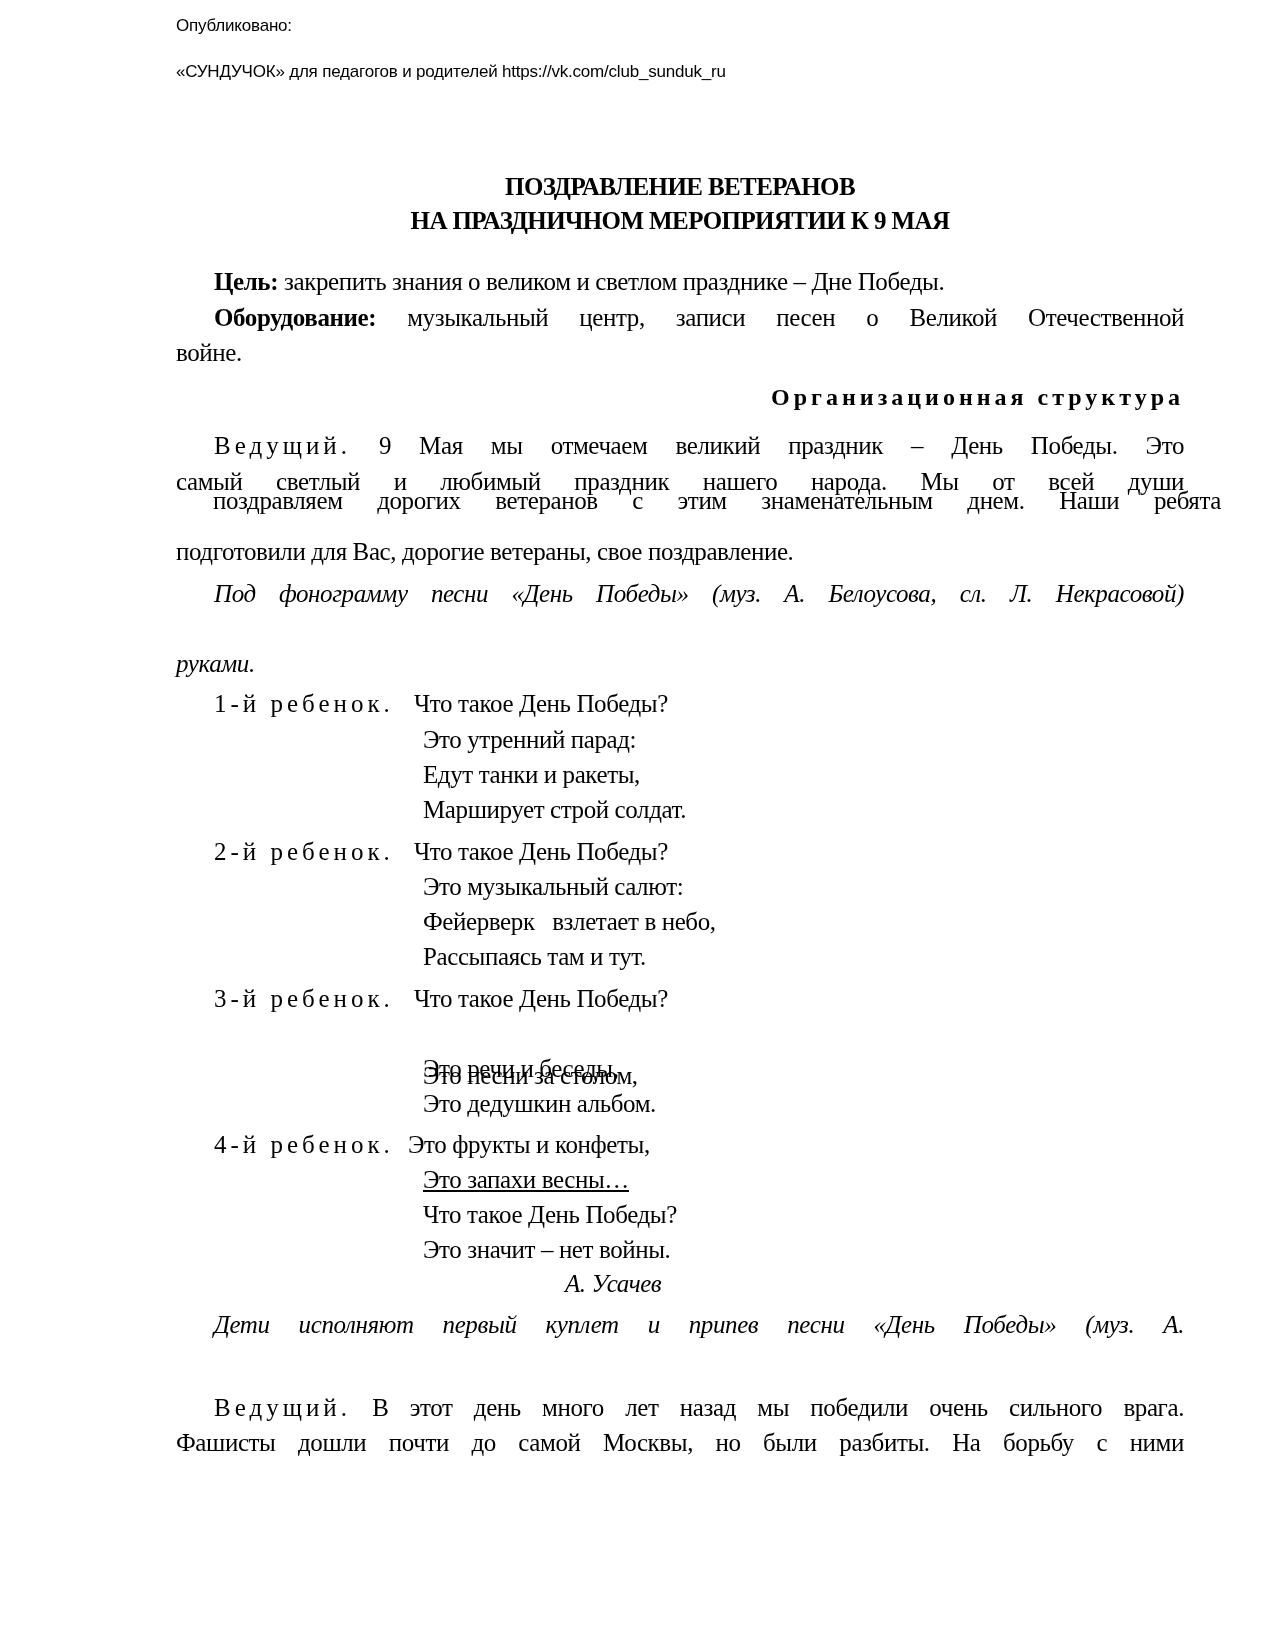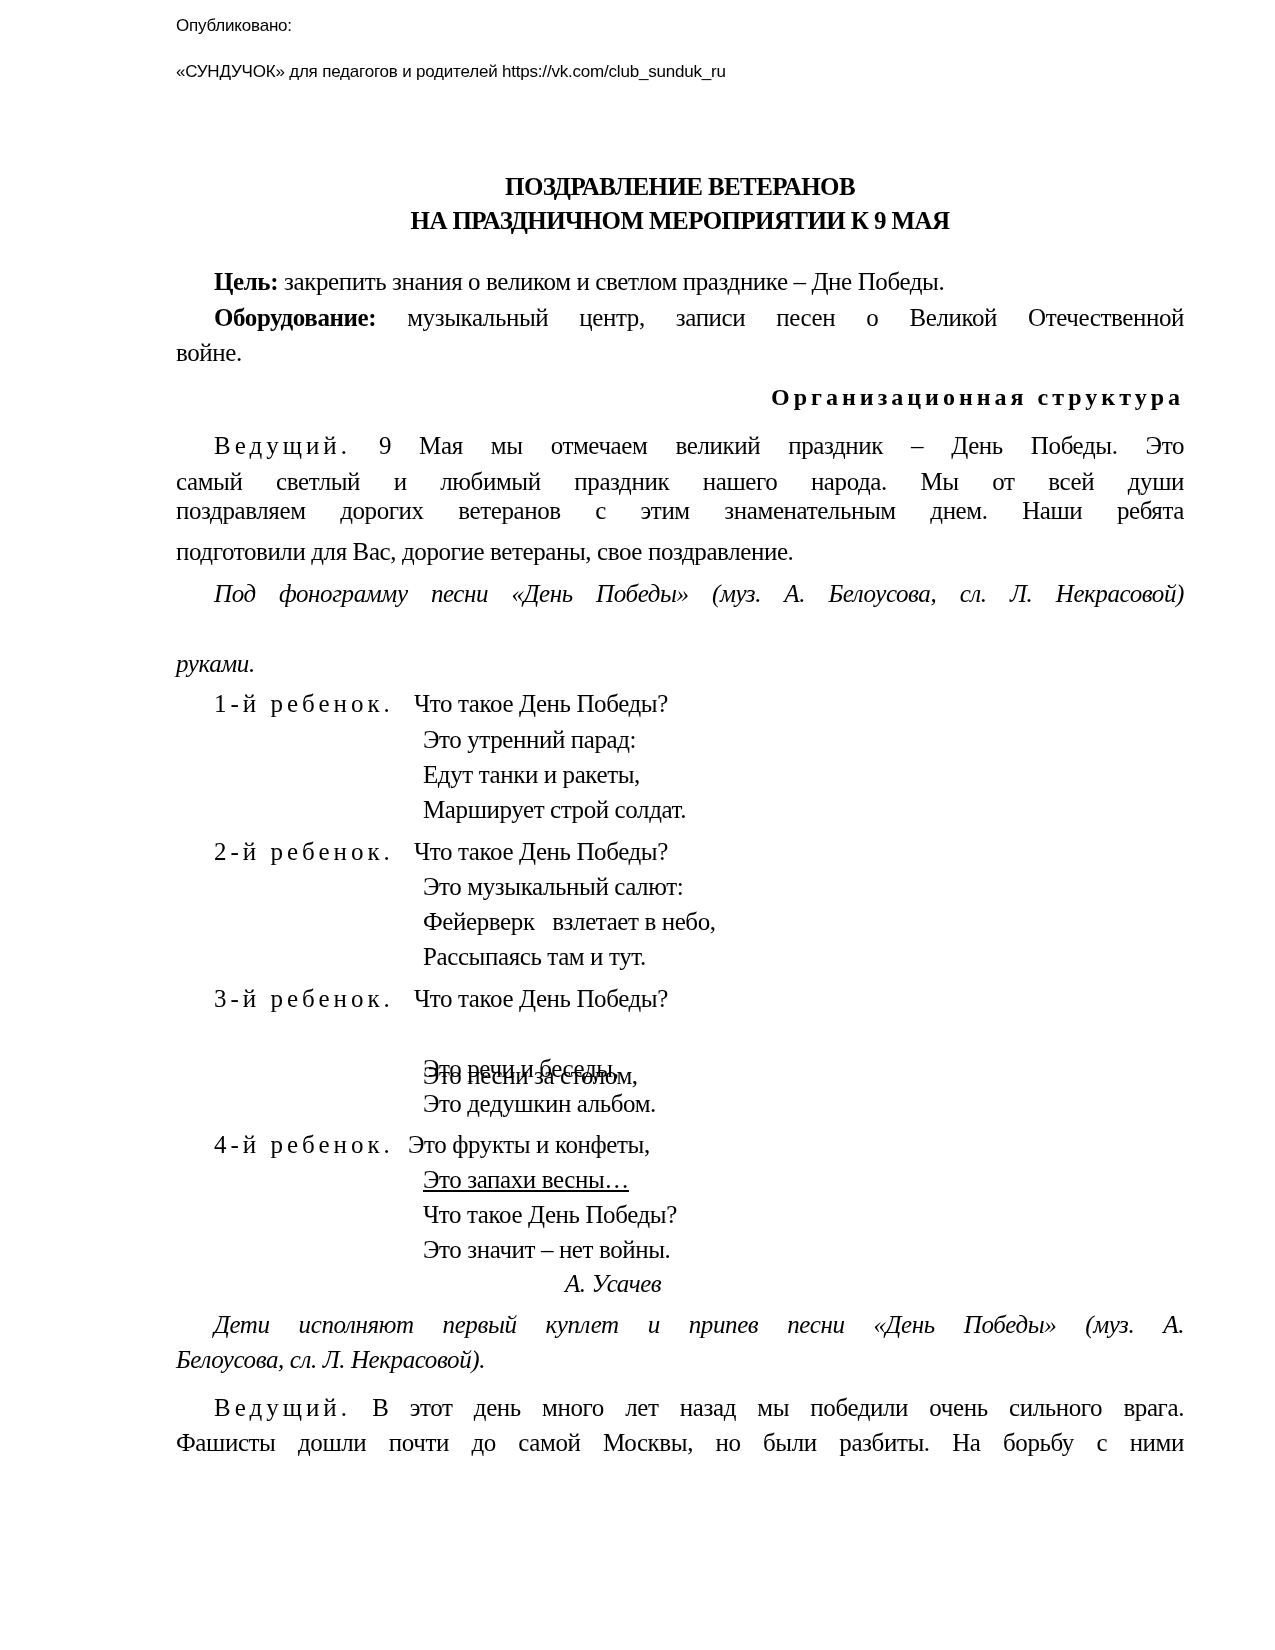--- a/index.html
+++ b/index.html
@@ -36,21 +36,21 @@
     <span class="b">Оборудование:</span><span> музыкальный центр, записи песен о Великой Отечественной</span>
   </div>
   <div class="line" style="top:339px;">войне.</div>
 
   <div class="line center b sp" style="top:384px; font-size:24px;text-align:right;">Организационная структура</div>
 
   <div class="line indent just" style="top:432px;">
     <span class="sp">Ведущий.</span><span> 9 Мая мы отмечаем великий праздник – День Победы. Это</span>
   </div>
   <div class="line just" style="top:468px;">самый светлый и любимый праздник нашего народа. Мы от всей души</div>
-  <div class="line just" style="top:497px;">поздравляем дорогих ветеранов с этим знаменательным днем. Наши ребята</div>
+  <div class="line just" style="top:487px;margin-left:37px;">поздравляем дорогих ветеранов с этим знаменательным днем. Наши ребята</div>
   <div class="line" style="top:538px;">подготовили для Вас, дорогие ветераны, свое поздравление.</div>
 
   <div class="line indent just it" style="top:580px;">Под фонограмму песни «День Победы» (муз. А. Белоусова, сл. Л. Некрасовой)</div>
   <div class="line it" style="top:650px;">руками.</div>
 
   <div class="speaker" style="top:690px;"><span class="sp">1-й ребенок.</span></div>
   <div class="q" style="top:690px;">Что такое День Победы?</div>
   <div class="verse" style="top:726px;">Это утренний парад:</div>
   <div class="verse" style="top:761px;">Едут танки и ракеты,</div>
   <div class="verse" style="top:796px;">Марширует строй солдат.</div>
@@ -69,20 +69,19 @@
 
   <div class="speaker" style="top:1131px;"><span class="sp">4-й ребенок.</span></div>
   <div class="q" style="top:1131px; left:408px;">Это фрукты и конфеты,</div>
   <div class="verse" style="top:1166px;text-decoration:underline;">Это запахи весны…</div>
   <div class="verse" style="top:1201px;">Что такое День Победы?</div>
   <div class="verse" style="top:1236px;">Это значит – нет войны.</div>
 
   <div class="verse it" style="top:1270px; left:565px;">А. Усачев</div>
 
   <div class="line indent just it" style="top:1311px;">Дети исполняют первый куплет и припев песни «День Победы» (муз. А.</div>
-  <div class="line it" style="top:1346px;">Белоусова, сл. Л. Некрасовой).</div>
 
   <div class="line indent just" style="top:1394px;">
     <span class="sp">Ведущий.</span><span> В этот день много лет назад мы победили очень сильного врага.</span>
   </div>
   <div class="line just" style="top:1429px;">Фашисты дошли почти до самой Москвы, но были разбиты. На борьбу с ними</div>
 
 </div>
 
 </body></html>

